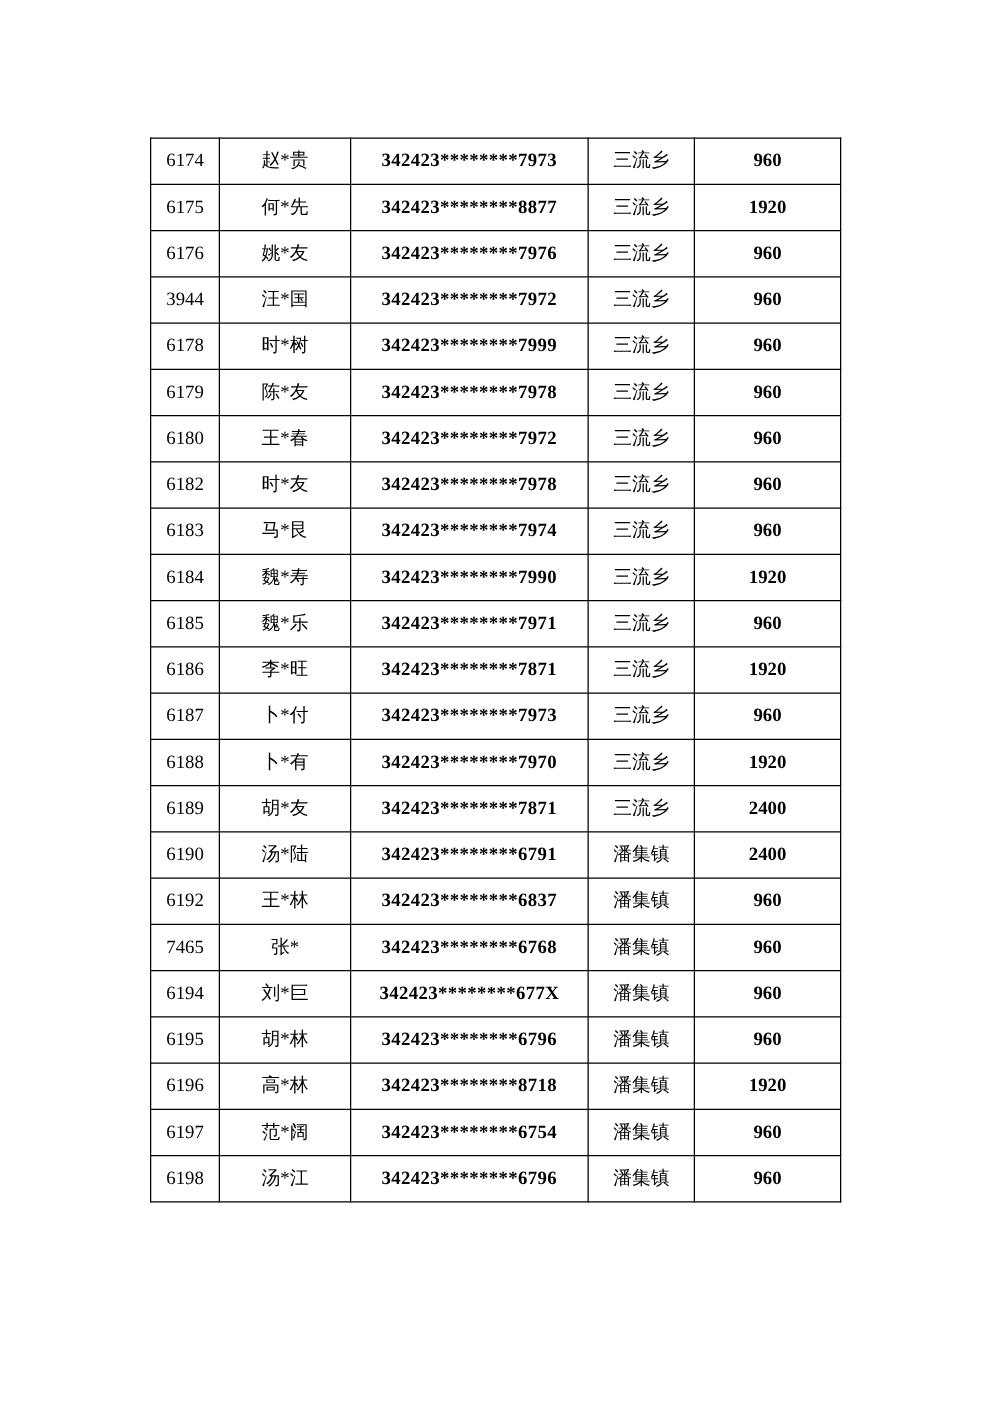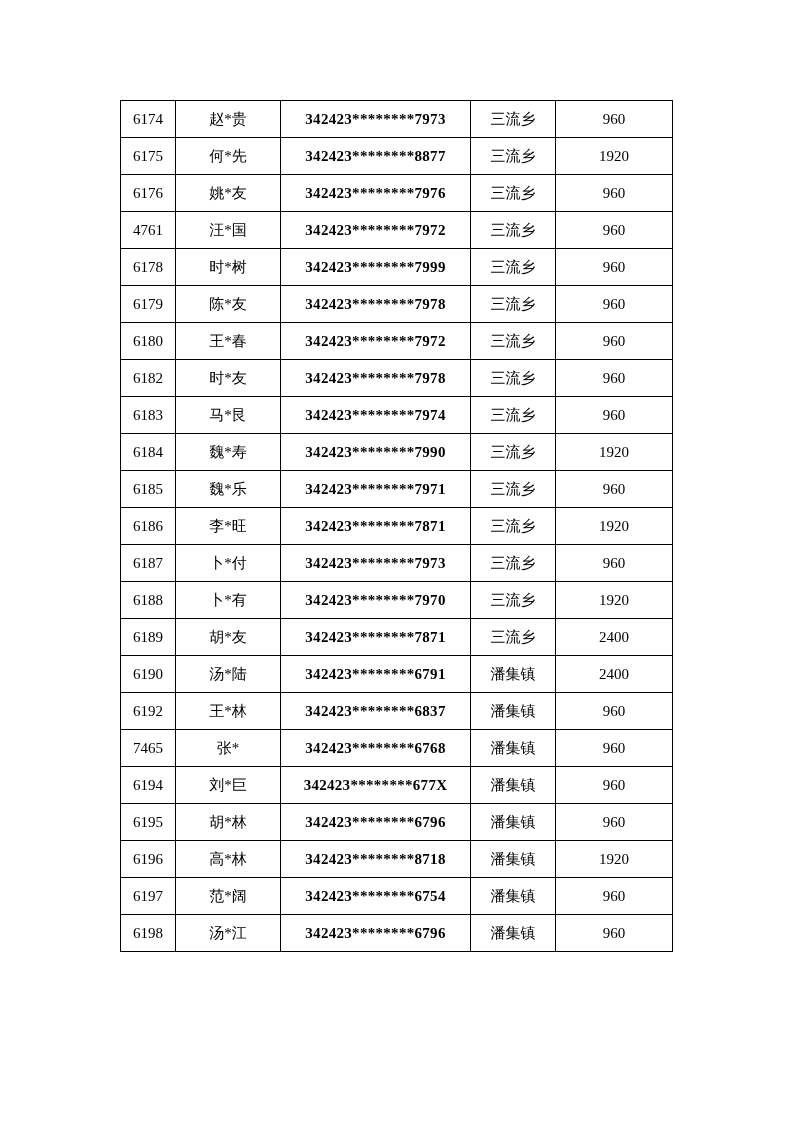--- a/index.html
+++ b/index.html
@@ -10,41 +10,41 @@
     height: 1122px;
     background: #ffffff;
     font-family: "Liberation Serif", serif;
     color: #000000;
     overflow: hidden;
     margin: 0 auto;
   }
   .data-table {
     position: absolute;
     left: 120px;
-    top: 100px;
+    top: 110px;
     width: 552px;
     border-collapse: collapse;
     table-layout: fixed;
   }
   .data-table td {
     border: 1px solid #000000;
     height: 36px;
     text-align: center;
     vertical-align: middle;
     font-size: 15px;
     line-height: 36px;
     padding: 0;
     white-space: nowrap;
     overflow: hidden;
   }
   .col-index   { width: 55px;  }
   .col-name    { width: 105px; margin-top: 37px; }
   .col-id_number { width: 190px; letter-spacing: 0.3px; font-weight: bold; }
   .col-town    { width: 85px;  }
-  .col-amount  { width: 117px; }
+  .col-amount  { width: 117px; font-weight: bold; }
 </style>
 </head>
 <body>
 
 <div class="page">
   <table class="data-table">
     <tbody>
         <tr>
           <td class="col-index">6174</td>
           <td class="col-name">赵*贵</td>
@@ -60,21 +60,21 @@
           <td class="col-amount">1920</td>
         </tr>
         <tr>
           <td class="col-index">6176</td>
           <td class="col-name">姚*友</td>
           <td class="col-id_number">342423********7976</td>
           <td class="col-town">三流乡</td>
           <td class="col-amount">960</td>
         </tr>
         <tr>
-          <td class="col-index">4761</td>
+          <td class="col-index">3944</td>
           <td class="col-name">汪*国</td>
           <td class="col-id_number">342423********7972</td>
           <td class="col-town">三流乡</td>
           <td class="col-amount">960</td>
         </tr>
         <tr>
           <td class="col-index">6178</td>
           <td class="col-name">时*树</td>
           <td class="col-id_number">342423********7999</td>
           <td class="col-town">三流乡</td>

